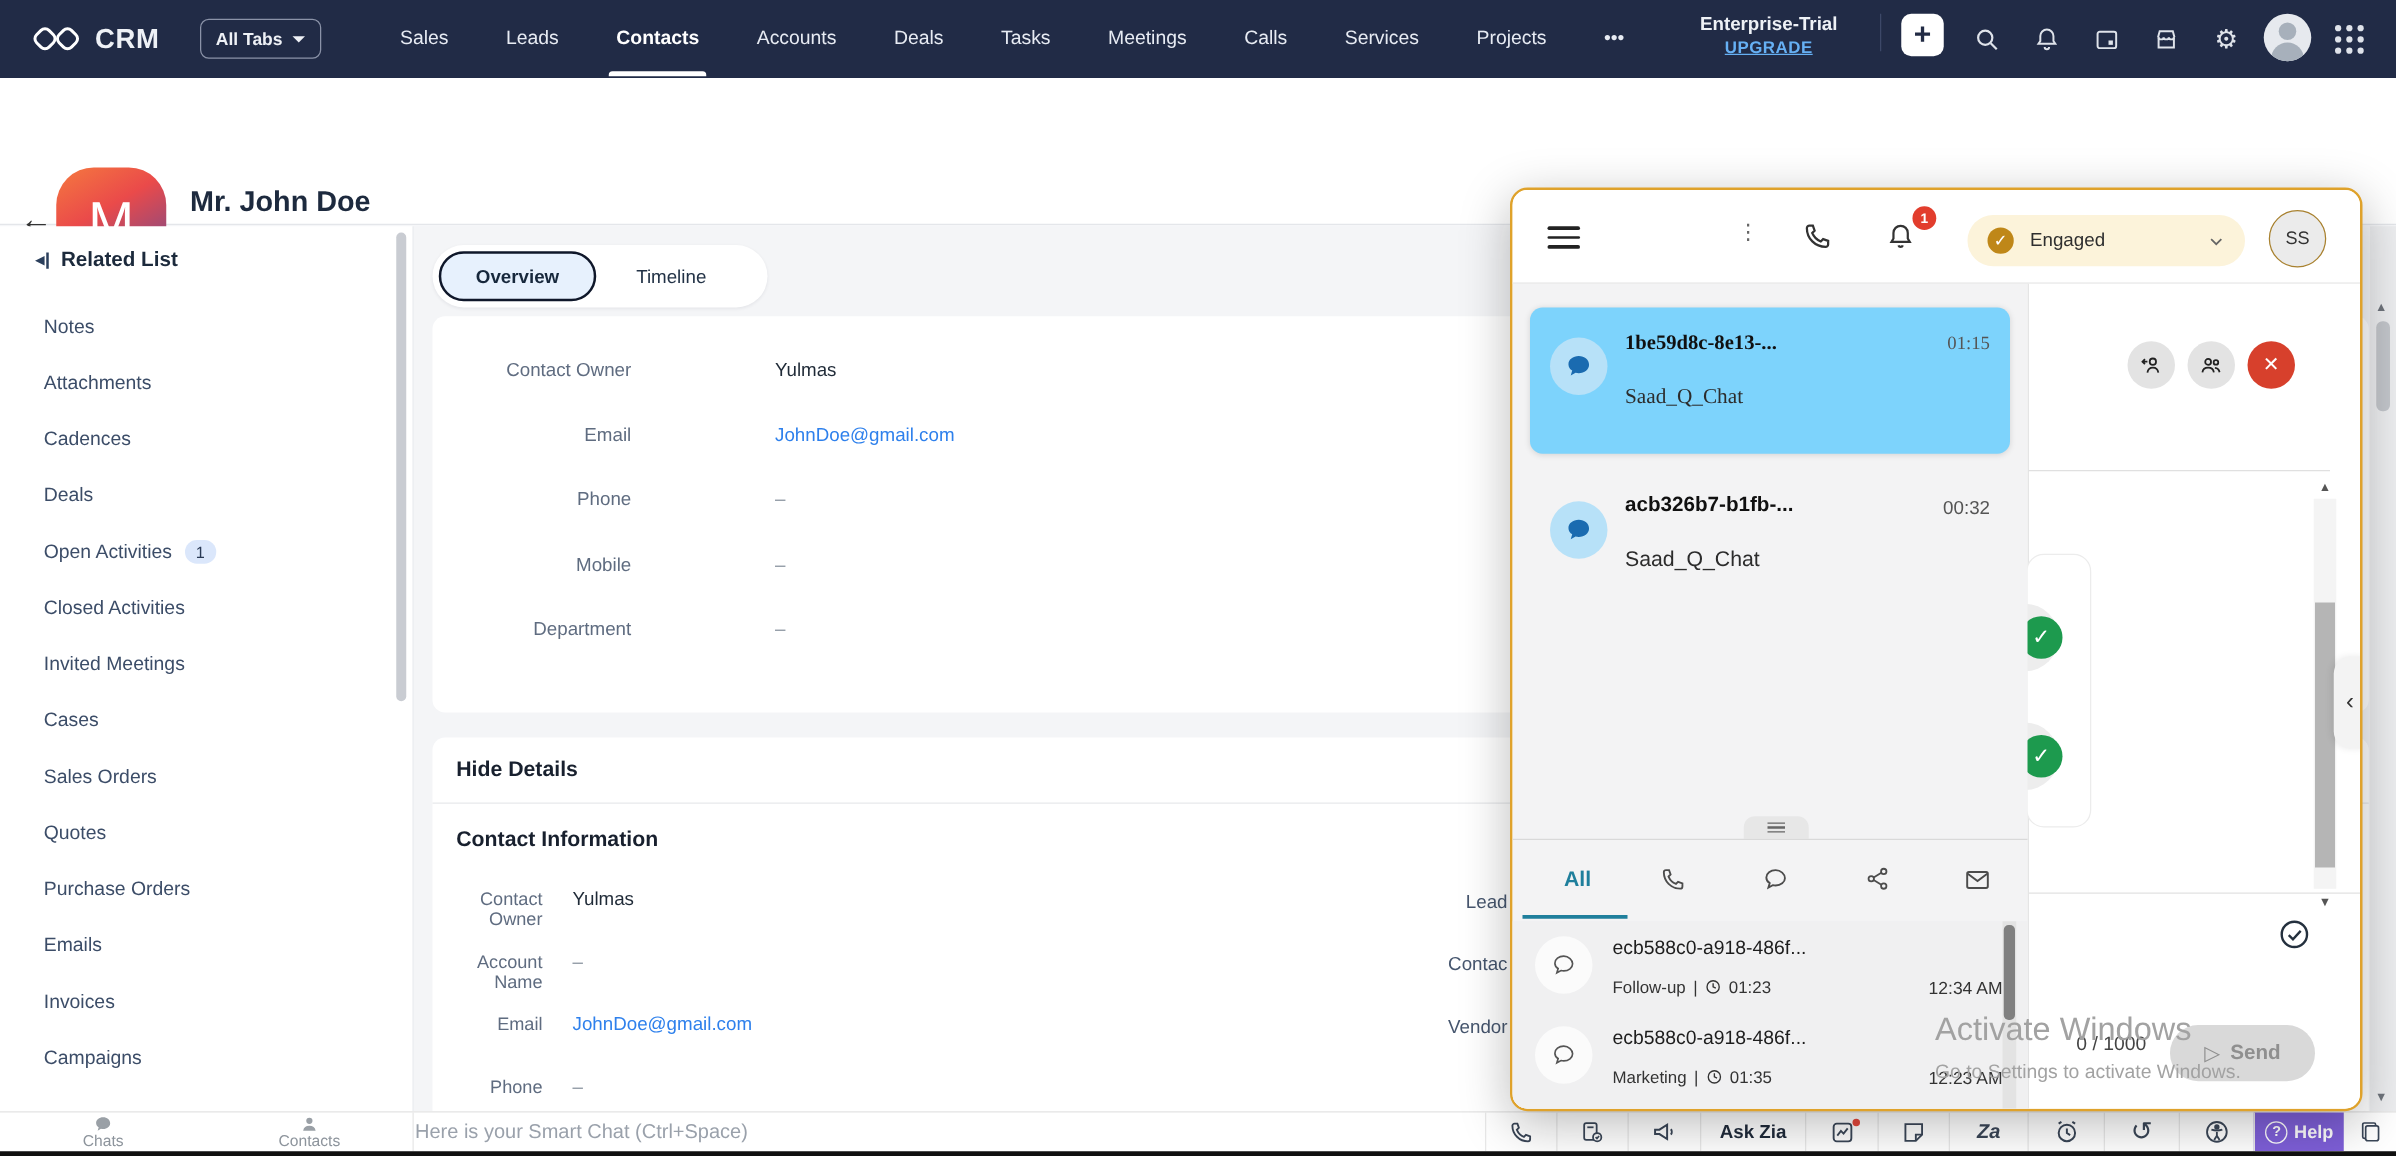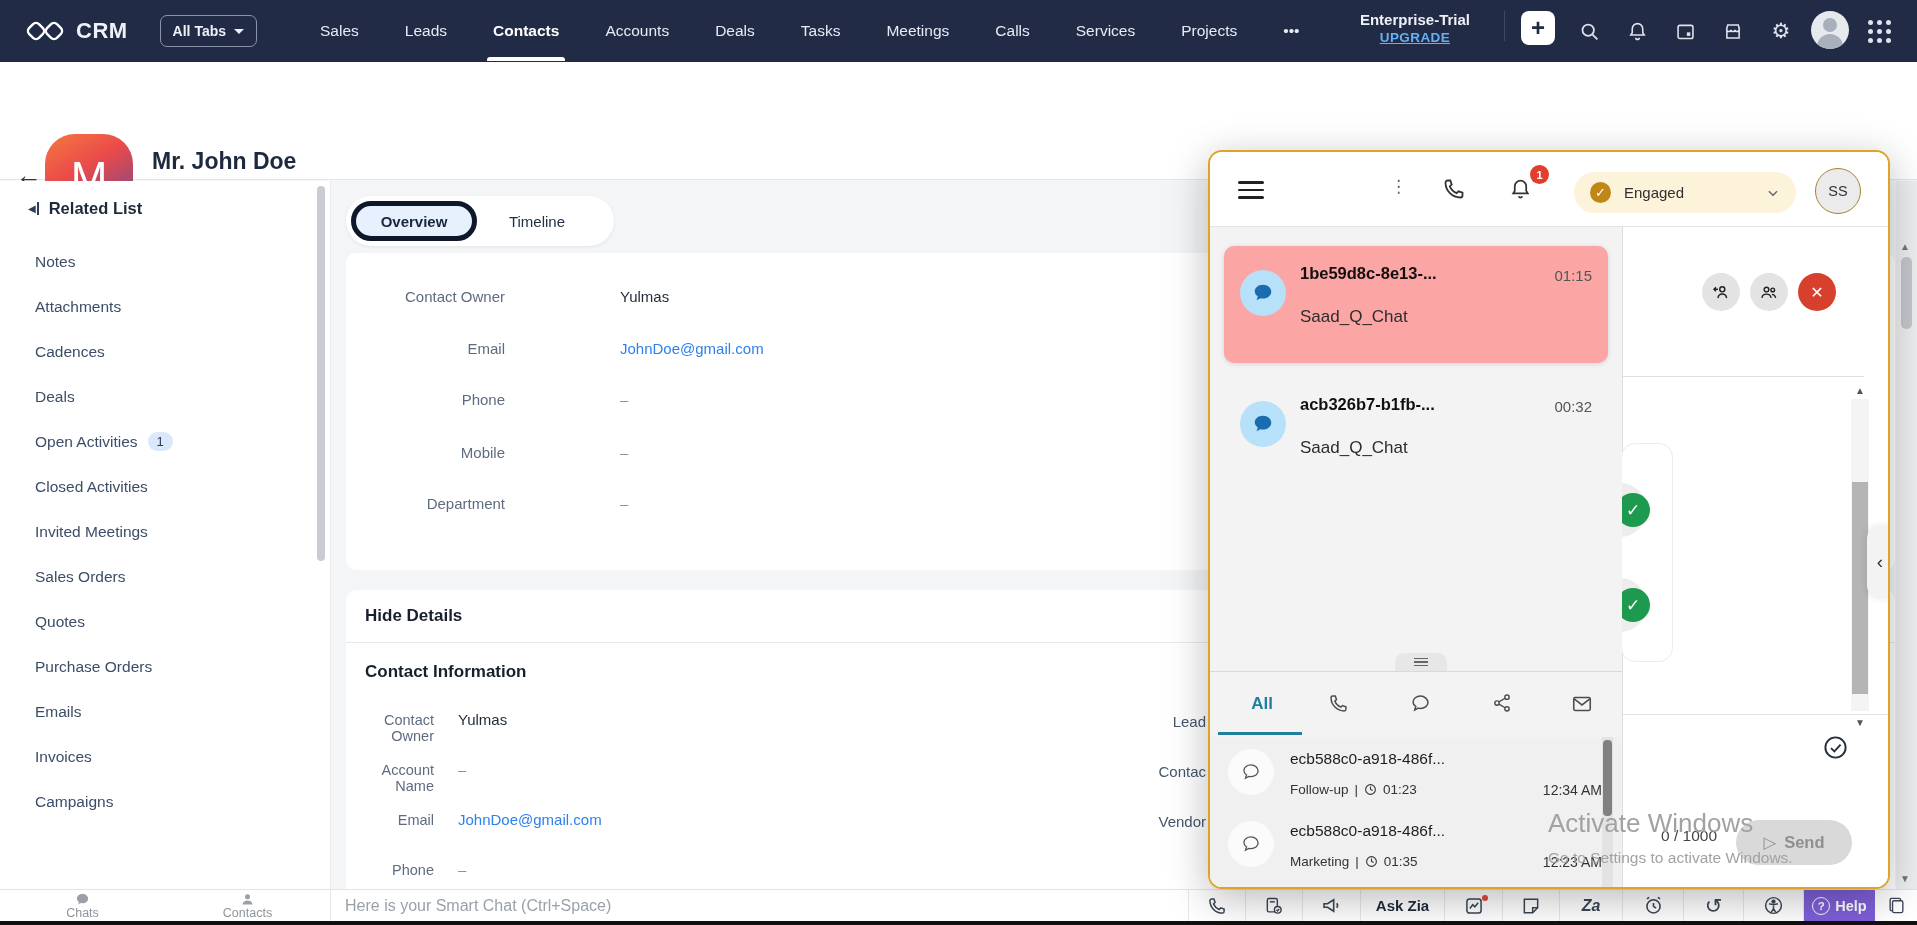--- a/index.html
+++ b/index.html
@@ -76,21 +76,21 @@
   .sb-scroll { position:absolute; left:317px; top:5px; width:8px; height:375px; background:#c9ccd2;
     border-radius:4px; cursor:pointer; }
 
   
   .main-bg { position:absolute; top:181px; left:331px; width:1586px; height:708px; background:#f4f5f7; }
   .view-tabs { position:absolute; left:346px; top:196px; width:268px; height:50px; background:#fff;
     border-radius:25px; box-shadow:0 1px 3px rgba(20,30,50,.08); display:flex; align-items:center;
     padding:5px; z-index:2; }
   .vtab { height:40px; border-radius:20px; display:flex; align-items:center; justify-content:center;
     font-size:15px; color:#223246; cursor:pointer; }
-  .vtab.active { width:126px; background:#e7f1fd; border:5px solid #0f172a; font-weight:700; color:#17283c; }
+  .vtab.active { width:126px; background:#e7f1fd; border:2px solid #0f172a; font-weight:700; color:#17283c; }
   .vtab.plain { width:120px; }
   .card { position:absolute; background:#fff; border-radius:10px; }
   .card1 { left:346px; top:253px; width:1549px; height:317px; }
   .f-label { position:absolute; text-align:right; color:#5f6c80; font-size:15px; }
   .f-value { position:absolute; color:#1f2a37; font-size:15px; }
   .f-link { color:#2e80ec; cursor:pointer; }
   .f-dash { color:#8a94a0; }
   .card2 { left:346px; top:590px; width:1549px; height:335px; border-radius:10px 10px 0 0; }
   .hide-details { position:absolute; left:19px; top:16px; font-size:17px; font-weight:700;
     color:#18202e; cursor:pointer; }
@@ -124,22 +124,22 @@
     border-radius:21px; display:flex; align-items:center; cursor:pointer; }
   .status-check { width:21px; height:21px; border-radius:50%; background:#bf8718; color:#fff;
     font-size:13px; display:flex; align-items:center; justify-content:center; margin-left:16px; }
   .status-text { font-size:15px; color:#2f2f2f; margin-left:13px; flex:1; }
   .ss-avatar { position:absolute; left:605px; top:16px; width:46px; height:46px; border-radius:50%;
     background:#ebebeb; border:1.5px solid #a8812f; color:#333; font-size:14.5px; display:flex;
     align-items:center; justify-content:center; cursor:pointer;text-align:right; }
 
   .cw-left { position:absolute; left:0; top:75px; width:412px; bottom:0; background:#f3f3f4; z-index:2; }
   .sess-card { position:absolute; left:14px; width:384px; cursor:pointer; }
-  .sess-card.first { top:19px; height:117px; background:#fca5a5; border-radius:10px;
-    box-shadow:0 1px 5px rgba(0,0,0,.13); }
+  .sess-card.first { top:19px; height:117px; background:#7dd3fc; border-radius:10px;
+    box-shadow:0 1px 5px rgba(0,0,0,.13);font-family:Liberation Serif, serif; }
   .sess-card.second { top:150px; height:112px; }
   .sess-avatar { position:absolute; left:16px; top:24px; width:46px; height:46px; border-radius:50%;
     background:#b7e1f8; display:flex; align-items:center; justify-content:center; }
   .sess-title { position:absolute; left:76px; top:18px; font-size:16.5px; font-weight:700; color:#101010; }
   .sess-time { position:absolute; right:16px; top:21px; font-size:15px; color:#555; }
   .sess-sub { position:absolute; left:76px; top:61px; font-size:17px; color:#2c2c2c; }
   .pull-handle { position:absolute; left:185px; top:426px; width:52px; height:18px; background:#e7e7e7;
     border-radius:9px 9px 0 0; display:flex; align-items:center; justify-content:center;
     cursor:pointer; }
   .pull-handle div { width:14px; }
@@ -197,21 +197,21 @@
   .wm1 { font-size:26px; }
   .wm2 { font-size:15.5px; margin-top:10px; }
 
   
   .bottombar { position:fixed; left:0; top:889px; width:1917px; height:32px; background:#fff;
     border-top:1px solid #e4e4e4; display:flex; align-items:stretch; z-index:30; }
   .bb-tab { width:165px; display:flex; flex-direction:column; align-items:center;
     justify-content:center; color:#8d949c; cursor:pointer; }
   .bb-tab .lbl { font-size:12.5px; margin-top:-1px; }
   .bb-input { flex:1; border-left:1px solid #e8e8e8; display:flex; align-items:center;
-    padding-left:14px; font-size:16px; color:#9aa1ab; cursor:text; }
+    padding-left:1px; font-size:16px; color:#9aa1ab; cursor:text; }
   .bb-cell { border-left:1px solid #e8e8e8; display:flex; align-items:center; justify-content:center;
     color:#3a4657; cursor:pointer; position:relative; }
   .bb-askzia { width:84px; font-size:15px; font-weight:600; color:#1f2a3a; }
   .bb-help { width:72px; background:#7e5fd8; color:#fff; font-size:14.5px; font-weight:700; gap:5px; }
   .help-q { width:18px; height:18px; border:1.5px solid #fff; border-radius:50%; font-size:11.5px;
     display:flex; align-items:center; justify-content:center; font-weight:700; }
   .red-dot { position:absolute; top:5px; right:14px; width:6px; height:6px; background:#e5483c;
     border-radius:50%; }
   .black-strip { position:fixed; left:0; top:921px; width:1917px; height:4px; background:#101010; z-index:70; }
 </style>
@@ -338,20 +338,23 @@
       </div>
     <div class="sb-item">
       <span>Open Activities</span>
       <span class="sb-badge">1</span>
     </div>
     <div class="sb-item">
         <span>Closed Activities</span>
       </div>
     <div class="sb-item">
         <span>Invited Meetings</span>
+      </div>
+    <div class="sb-item">
+        <span>Cases</span>
       </div>
     <div class="sb-item">
         <span>Sales Orders</span>
       </div>
     <div class="sb-item">
         <span>Quotes</span>
       </div>
     <div class="sb-item">
         <span>Purchase Orders</span>
       </div>

